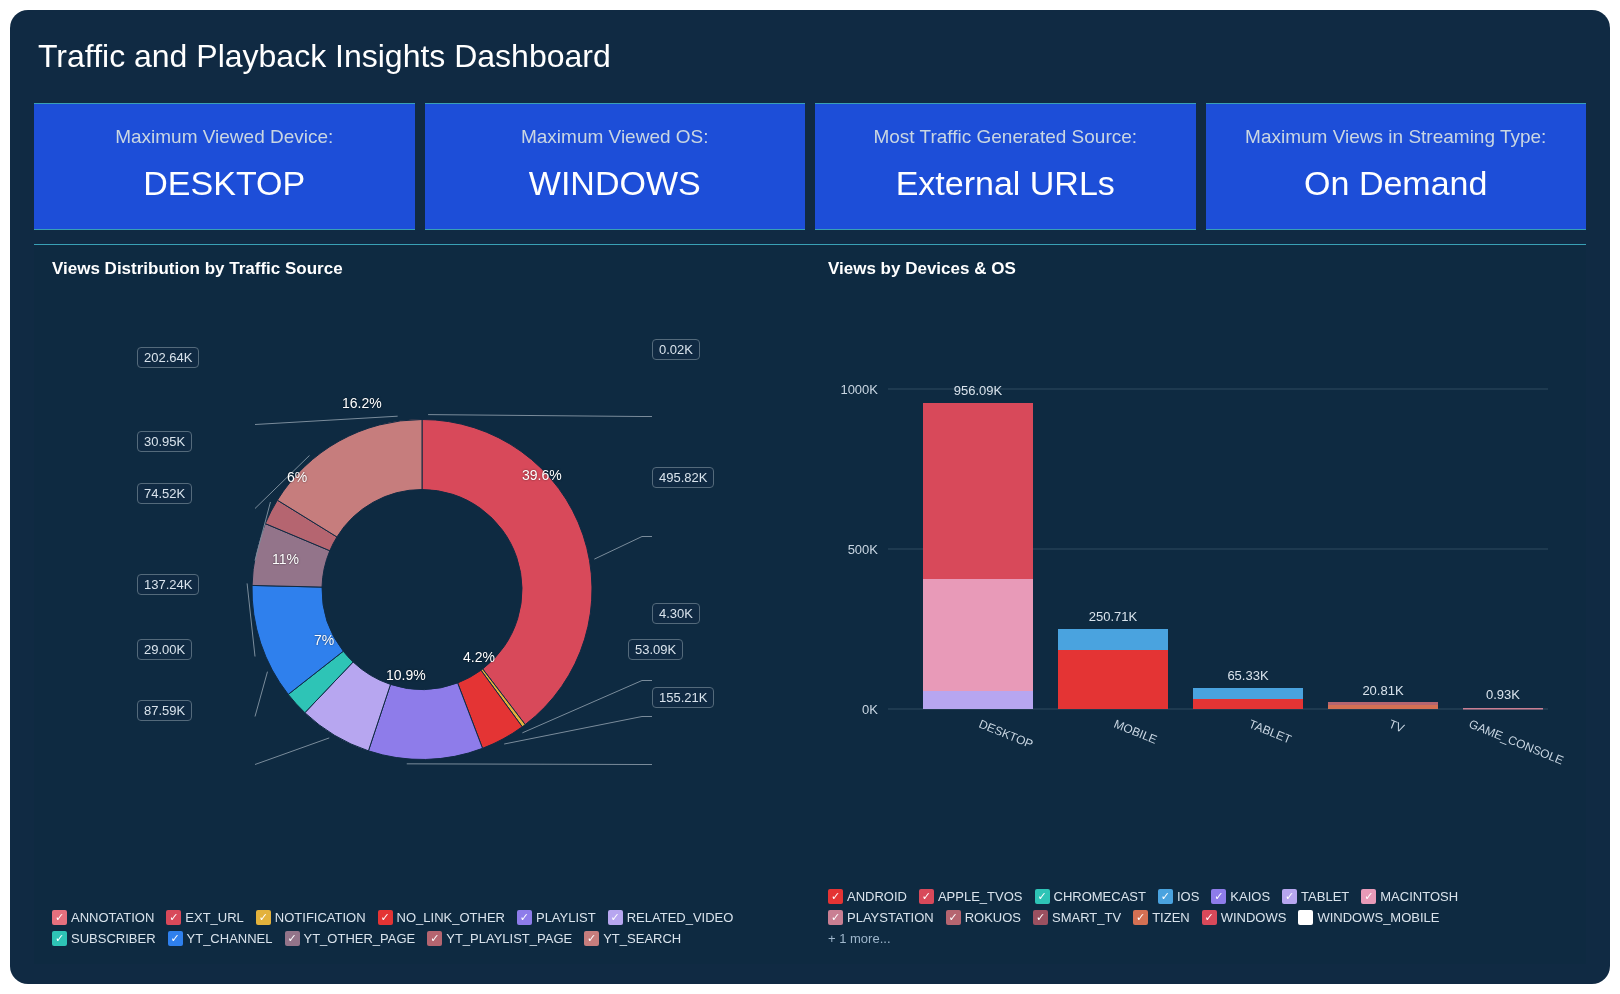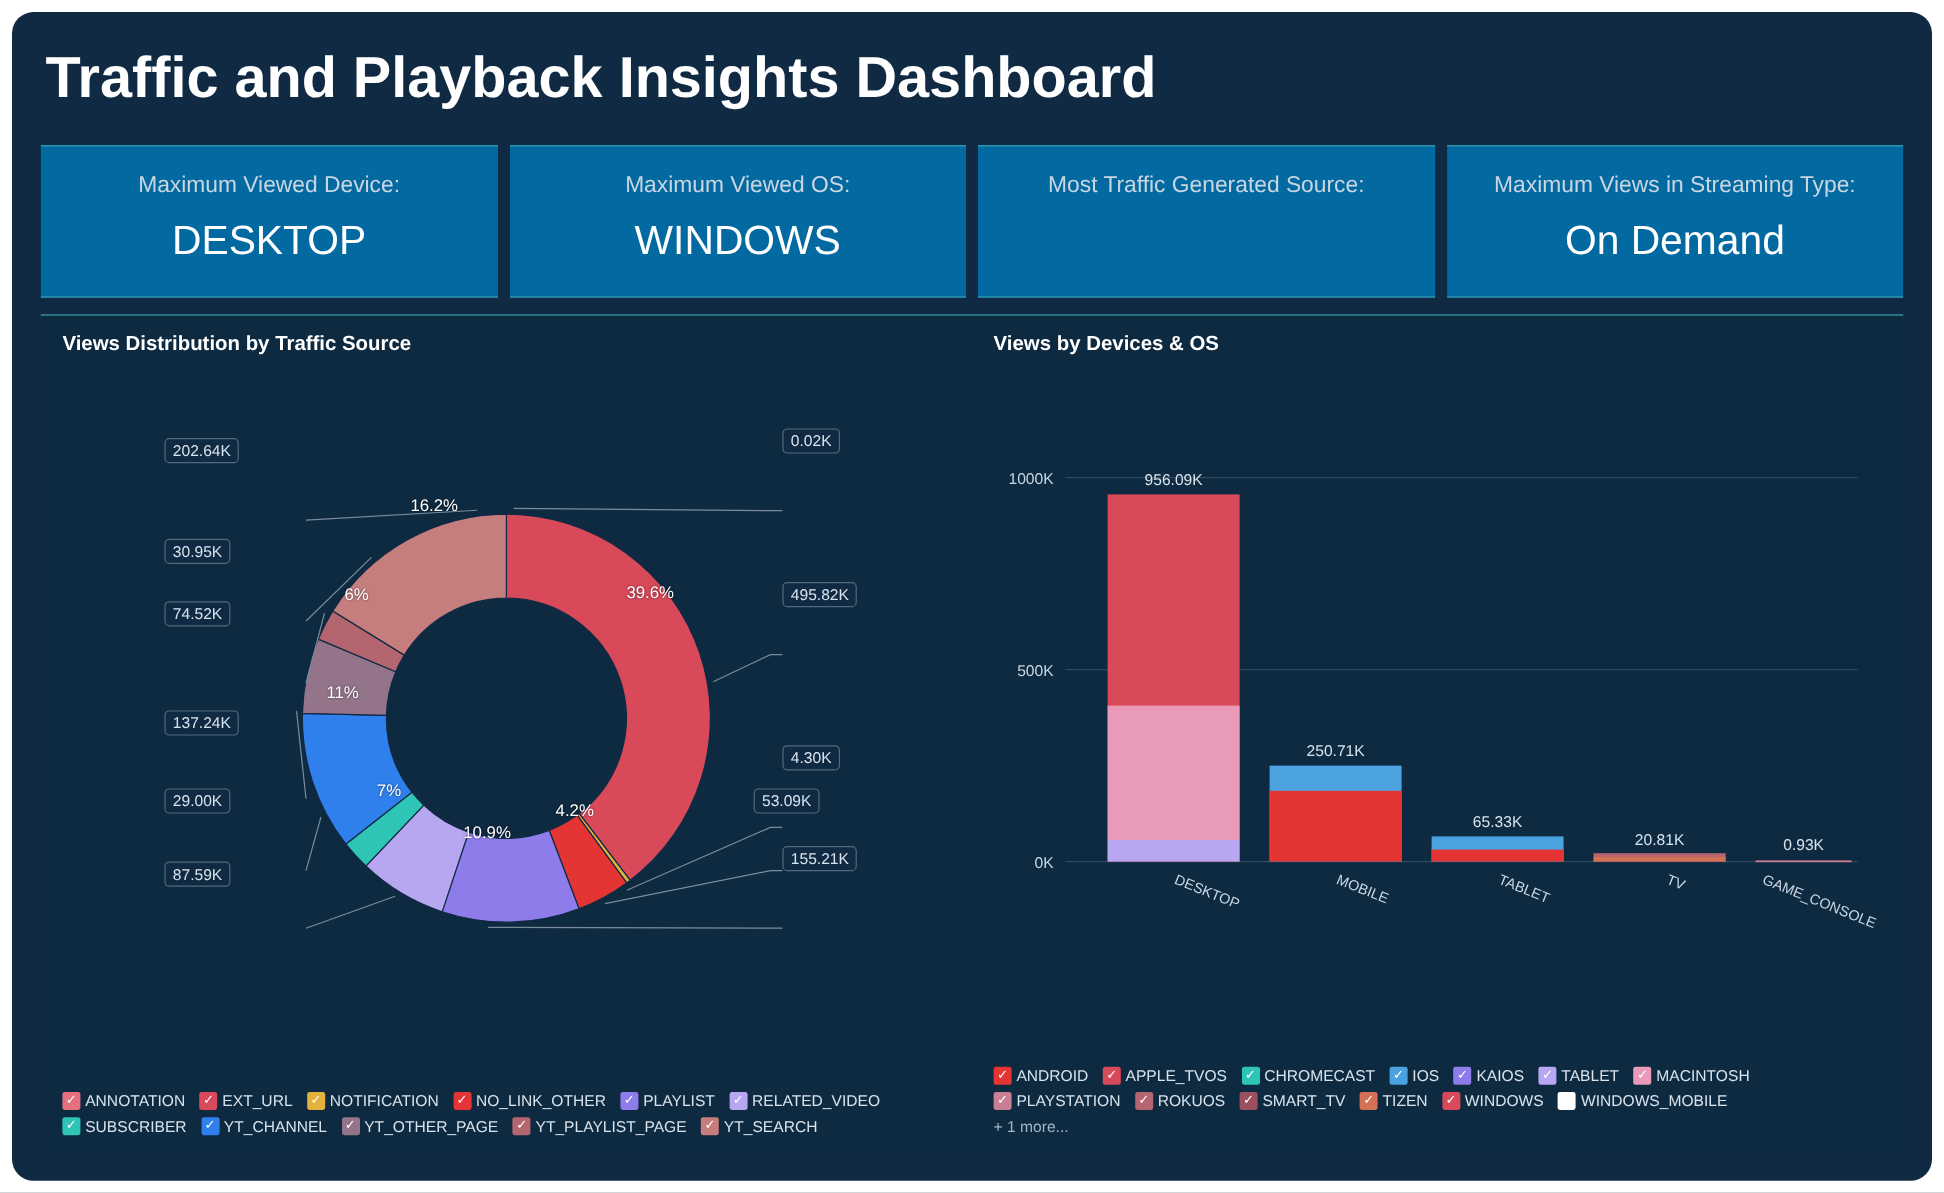--- a/index.html
+++ b/index.html
@@ -15,33 +15,33 @@
     background: #102a43;
     border-radius: 18px;
     width: 100%;
     height: 100%;
     padding: 18px 24px 20px 24px;
     display: flex;
     flex-direction: column;
     overflow: hidden;
   }
   .title {
-    font-size: 48px;
-    font-weight: 700;
+    font-size: 32px;
+    font-weight: 400;
     color: #fff;
     margin: 10px 0 28px 4px;
   }
   .kpis {
     display: flex;
     gap: 10px;
     margin-bottom: 14px;
   }
   .kpi {
     flex: 1;
-    background: #0369a1;
+    background: #1d4ed8;
     border-top: 1px solid #39a0b5;
     border-bottom: 1px solid #39a0b5;
     padding: 22px 8px 26px 8px;
     text-align: center;
   }
   .kpi-label {
     font-size: 19px;
     color: #c9d6e2;
     margin-bottom: 16px;
   }
@@ -135,20 +135,21 @@
     <div class="kpi">
       <div class="kpi-label">Maximum Viewed Device:</div>
       <div class="kpi-value">DESKTOP</div>
     </div>
     <div class="kpi">
       <div class="kpi-label">Maximum Viewed OS:</div>
       <div class="kpi-value">WINDOWS</div>
     </div>
     <div class="kpi">
       <div class="kpi-label">Most Traffic Generated Source:</div>
+      <div class="kpi-value">External URLs</div>
     </div>
     <div class="kpi">
       <div class="kpi-label">Maximum Views in Streaming Type:</div>
       <div class="kpi-value">On Demand</div>
     </div>
   </div>
 
   <div class="panels">
 
     <div class="panel">

